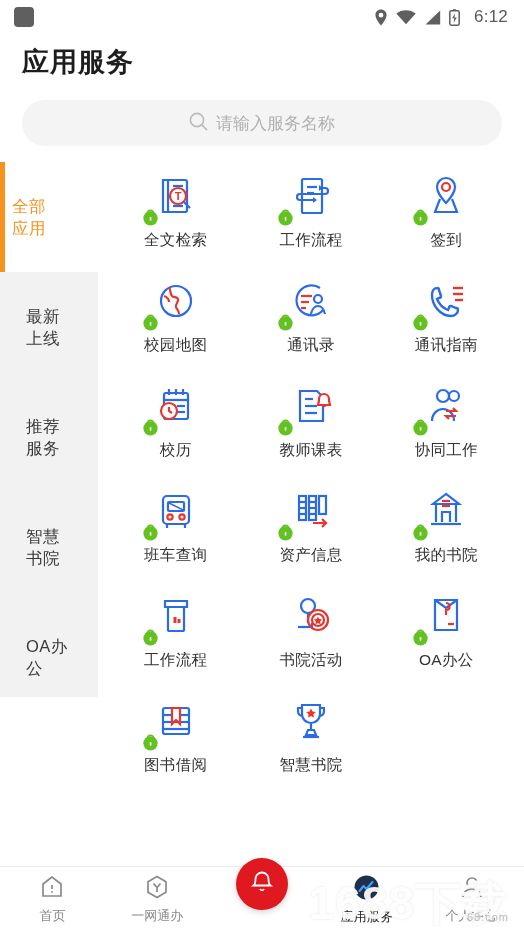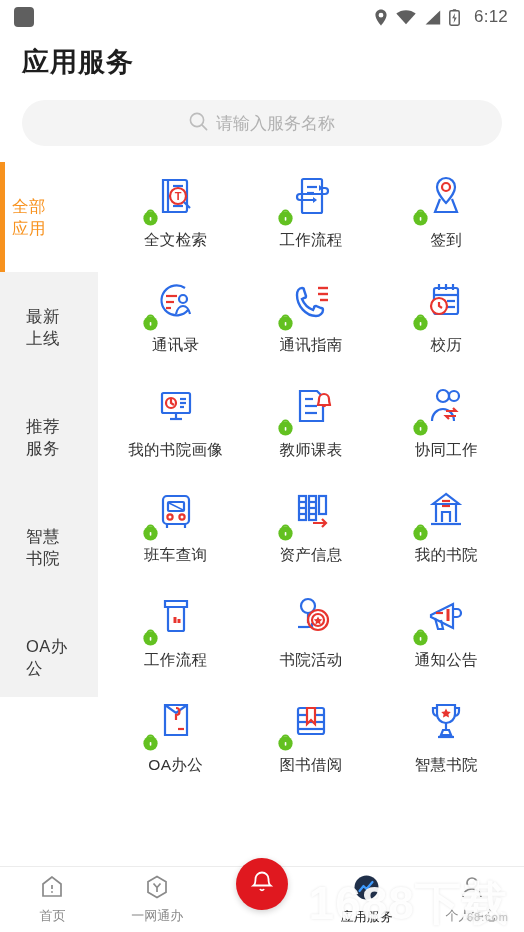--- a/index.html
+++ b/index.html
@@ -246,20 +246,35 @@
             </svg>
             <svg class="lock" viewBox="0 0 20 20">
                 <circle cx="10" cy="12" r="7.5" fill="#63c121"></circle>
                 <path d="M6.5 9V7a3.5 3.5 0 0 1 7 0v2" stroke="#63c121" stroke-width="2" fill="none"></path>
                 <rect x="9.2" y="10.5" width="1.7" height="4" rx=".8" fill="#fff"></rect>
               </svg>
           </div>
           <div class="app-label">签到</div>
         </div>
 
+        <div class="app-cell">
+          <div class="icon-wrap">
+            <svg width="50" height="50" viewBox="0 0 50 50" fill="none" stroke="#2b6be6" stroke-width="2.2">
+              <circle cx="25" cy="25" r="15"></circle>
+              <path d="M18 11c2 4 1 7 3 9s5 0 6 3-3 5-2 8 3 3 3 7" stroke="#e8352e"></path>
+              <path d="M13 20c3 1 5 3 5 6" stroke="#e8352e"></path>
+            </svg>
+            <svg class="lock" viewBox="0 0 20 20">
+                <circle cx="10" cy="12" r="7.5" fill="#63c121"></circle>
+                <path d="M6.5 9V7a3.5 3.5 0 0 1 7 0v2" stroke="#63c121" stroke-width="2" fill="none"></path>
+                <rect x="9.2" y="10.5" width="1.7" height="4" rx=".8" fill="#fff"></rect>
+              </svg>
+          </div>
+          <div class="app-label">校园地图</div>
+        </div>
 
         <div class="app-cell">
           <div class="icon-wrap">
             <svg width="50" height="50" viewBox="0 0 50 50" fill="none" stroke="#2b6be6" stroke-width="2.2">
               <path d="M34 12a15 15 0 1 0 3 22"></path>
               <line x1="15" y1="20" x2="26" y2="20" stroke="#e8352e"></line>
               <line x1="15" y1="26" x2="23" y2="26" stroke="#e8352e"></line>
               <line x1="15" y1="32" x2="20" y2="32" stroke="#e8352e"></line>
               <circle cx="32" cy="23" r="4"></circle>
               <path d="M25 38c1-5 4-8 7-8s6 3 7 8"></path>
@@ -305,35 +320,20 @@
             </svg>
             <svg class="lock" viewBox="0 0 20 20">
                 <circle cx="10" cy="12" r="7.5" fill="#63c121"></circle>
                 <path d="M6.5 9V7a3.5 3.5 0 0 1 7 0v2" stroke="#63c121" stroke-width="2" fill="none"></path>
                 <rect x="9.2" y="10.5" width="1.7" height="4" rx=".8" fill="#fff"></rect>
               </svg>
           </div>
           <div class="app-label">校历</div>
         </div>
 
-        <div class="app-cell">
-          <div class="icon-wrap">
-            <svg width="50" height="50" viewBox="0 0 50 50" fill="none" stroke="#2b6be6" stroke-width="2.2">
-              <rect x="11" y="12" width="28" height="20" rx="1.5"></rect>
-              <line x1="25" y1="32" x2="25" y2="38"></line>
-              <line x1="19" y1="38" x2="31" y2="38"></line>
-              <circle cx="20" cy="22" r="5" stroke="#e8352e"></circle>
-              <path d="M20 17v5l3 2" stroke="#e8352e"></path>
-              <line x1="29" y1="18" x2="35" y2="18"></line>
-              <line x1="29" y1="22" x2="35" y2="22"></line>
-              <line x1="29" y1="26" x2="33" y2="26"></line>
-            </svg>
-          </div>
-          <div class="app-label">我的书院画像</div>
-        </div>
 
         <div class="app-cell">
           <div class="icon-wrap">
             <svg width="50" height="50" viewBox="0 0 50 50" fill="none" stroke="#2b6be6" stroke-width="2.2">
               <path d="M14 10h17l6 6v24H14z"></path>
               <line x1="19" y1="18" x2="27" y2="18"></line>
               <line x1="19" y1="25" x2="31" y2="25"></line>
               <line x1="19" y1="32" x2="31" y2="32"></line>
               <path d="M33 18a5 5 0 0 1 10 0c0 4 1 5 1 6H32c0-1 1-2 1-6Z" stroke="#e8352e" fill="#fff"></path>
               <path d="M36.5 24a1.6 1.6 0 0 0 3 0" stroke="#e8352e"></path>
@@ -451,37 +451,20 @@
               <path d="M22 22v10m-6 4h10v-4"></path>
               <line x1="12" y1="36" x2="22" y2="36"></line>
               <circle cx="32" cy="29" r="10" stroke="#e8352e"></circle>
               <circle cx="32" cy="29" r="6" stroke="#e8352e"></circle>
               <path d="M32 25.5l1.3 2.6 2.9.4-2.1 2 .5 2.9-2.6-1.4-2.6 1.4.5-2.9-2.1-2 2.9-.4z" fill="#e8352e" stroke="none"></path>
             </svg>
           </div>
           <div class="app-label">书院活动</div>
         </div>
 
-        <div class="app-cell">
-          <div class="icon-wrap">
-            <svg width="50" height="50" viewBox="0 0 50 50" fill="none" stroke="#2b6be6" stroke-width="2.2">
-              <path d="M10 24l22-11v24L10 26z"></path>
-              <path d="M32 18h4a3 3 0 0 1 0 8h-4"></path>
-              <path d="M14 27l3 11h5l-2-9"></path>
-              <line x1="15" y1="22" x2="22" y2="22" stroke="#e8352e"></line>
-              <line x1="27" y1="18" x2="27" y2="30" stroke="#e8352e" stroke-width="3"></line>
-            </svg>
-            <svg class="lock" viewBox="0 0 20 20">
-                <circle cx="10" cy="12" r="7.5" fill="#63c121"></circle>
-                <path d="M6.5 9V7a3.5 3.5 0 0 1 7 0v2" stroke="#63c121" stroke-width="2" fill="none"></path>
-                <rect x="9.2" y="10.5" width="1.7" height="4" rx=".8" fill="#fff"></rect>
-              </svg>
-          </div>
-          <div class="app-label">通知公告</div>
-        </div>
 
         <div class="app-cell">
           <div class="icon-wrap">
             <svg width="50" height="50" viewBox="0 0 50 50" fill="none" stroke="#2b6be6" stroke-width="2.2">
               <path d="M14 9h22v30H14z"></path>
               <path d="M14 9l11 8 11-8"></path>
               <path d="M25 12c2 0 3.5 1.5 3.5 3.5S27 19 25 19v5" stroke="#e8352e"></path>
               <line x1="27" y1="33" x2="33" y2="33" stroke="#e8352e"></line>
             </svg>
             <svg class="lock" viewBox="0 0 20 20">

